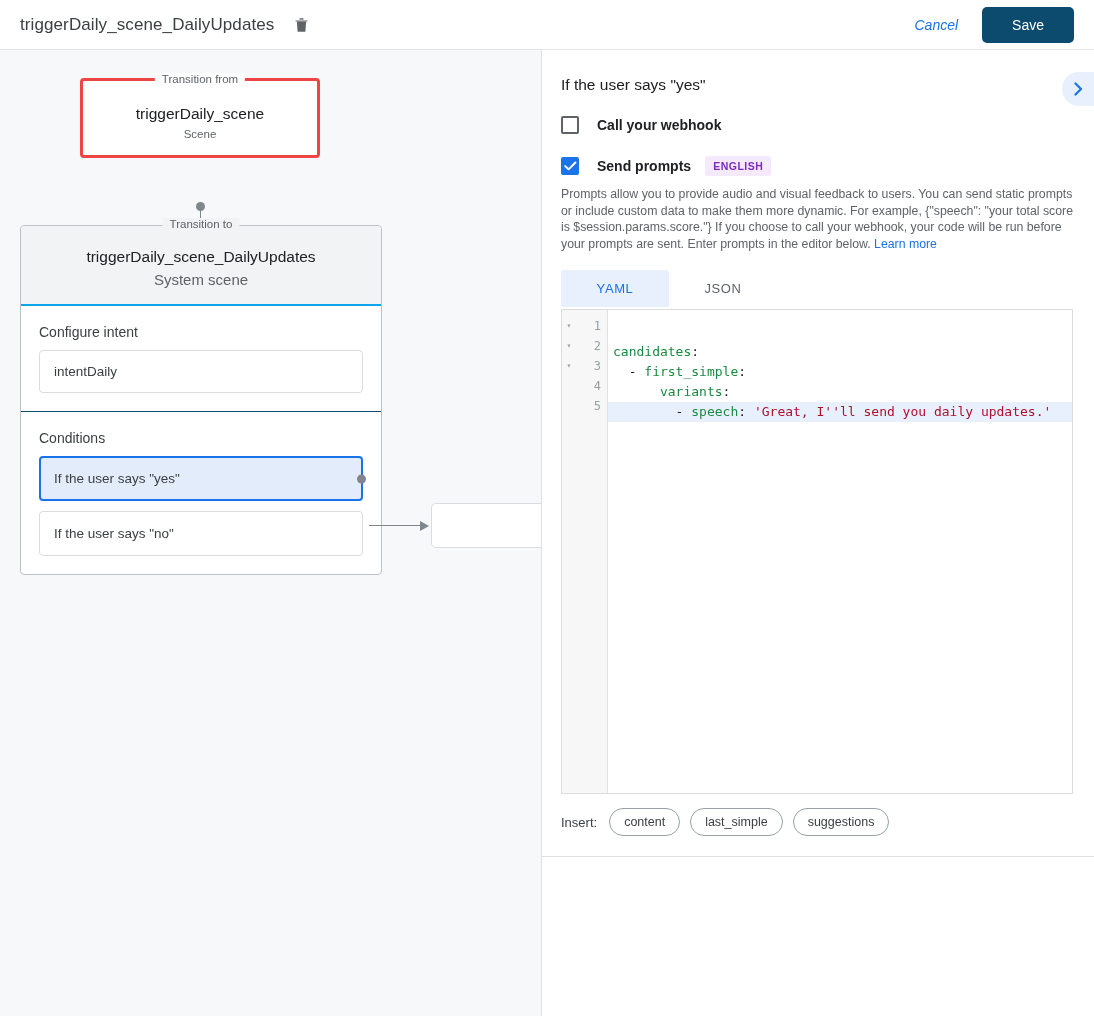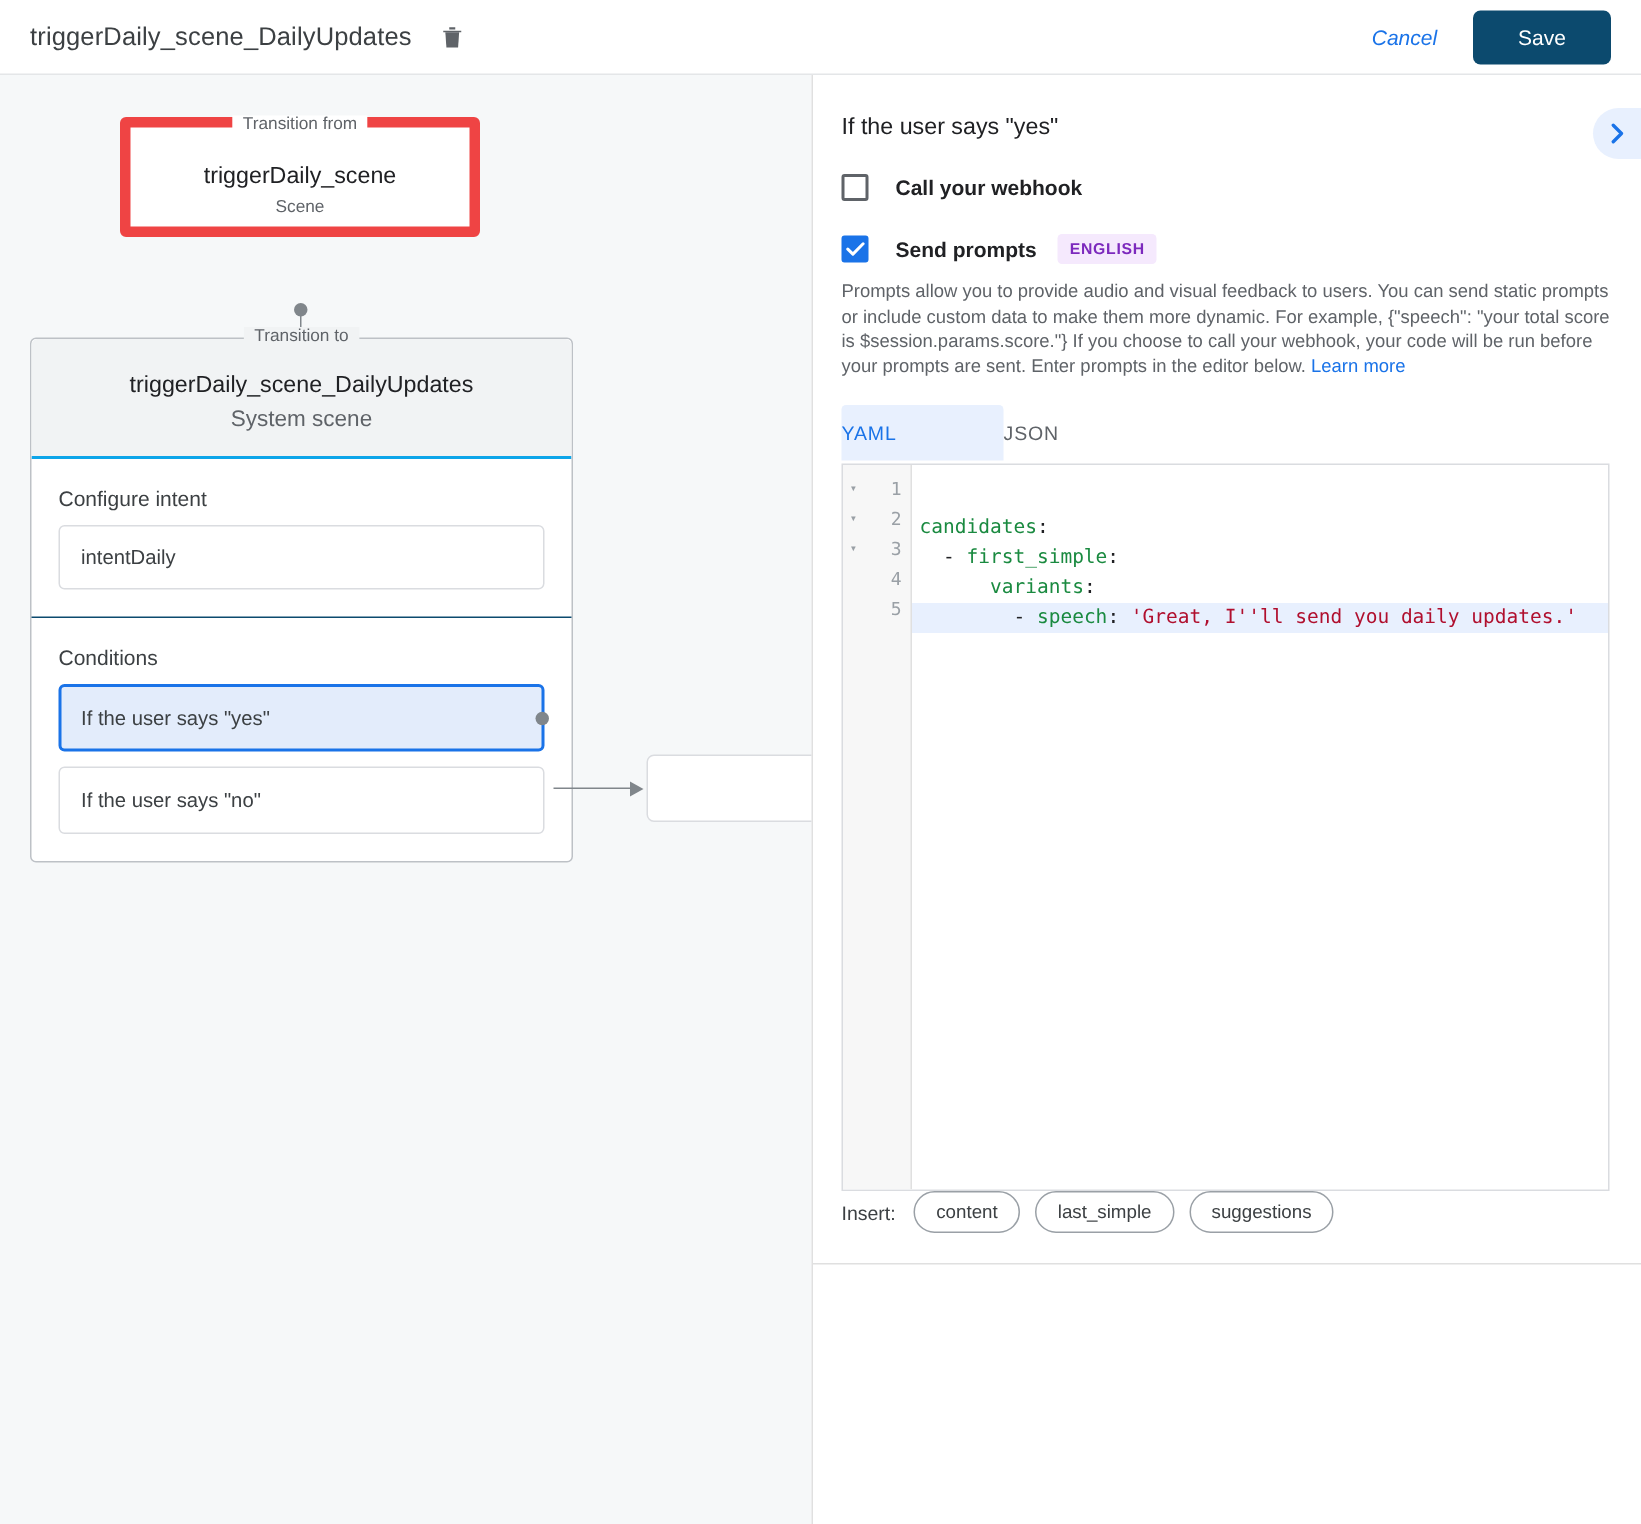--- a/index.html
+++ b/index.html
@@ -81,21 +81,21 @@
     width: 1px; height: 966px;
     background: #e0e0e0;
   }
 
   
   .node-from {
     position: absolute;
     left: 80px; top: 28px;
     width: 240px; height: 80px;
     background: #ffffff;
-    border: 7px solid #ef4444;
+    border: 3px solid #ef4444;
     border-radius: 4px;
   }
   .node-legend {
     position: absolute;
     top: -8px;
     left: 50%;
     transform: translateX(-50%);
     background: #f6f8f9;
     padding: 0 7px;
     font-size: 11.5px;
@@ -320,21 +320,21 @@
   }
   .link { color: #1a73e8; text-decoration: none; cursor: pointer; }
 
   
   .tabs {
     display: flex;
     margin-top: 18px;
   }
   .tab {
     width: 108px;
-    text-align: left;
+    text-align: center;
     font-size: 13px;
     font-weight: 500;
     letter-spacing: .6px;
     padding: 11px 0;
     color: #5f6368;
     cursor: pointer;
     border-radius: 3px 3px 0 0;
   }
   .tab.active {
     background: #e8f0fe;
@@ -393,20 +393,21 @@
     height: 20px;
     line-height: 20px;
     padding-left: 5px;
   }
   .cline.hl { background: #e8f0fe; }
   .k { color: #1a8a40; }
   .p { color: #202124; }
   .s { color: #b00f2e; }
 
   .insert-row {
+    margin-top: 14px;
     display: flex;
     align-items: center;
     gap: 10px;
   }
   .insert-label {
     font-size: 13px;
     color: #3c4043;
     margin-right: 2px;
   }
   .chip {

